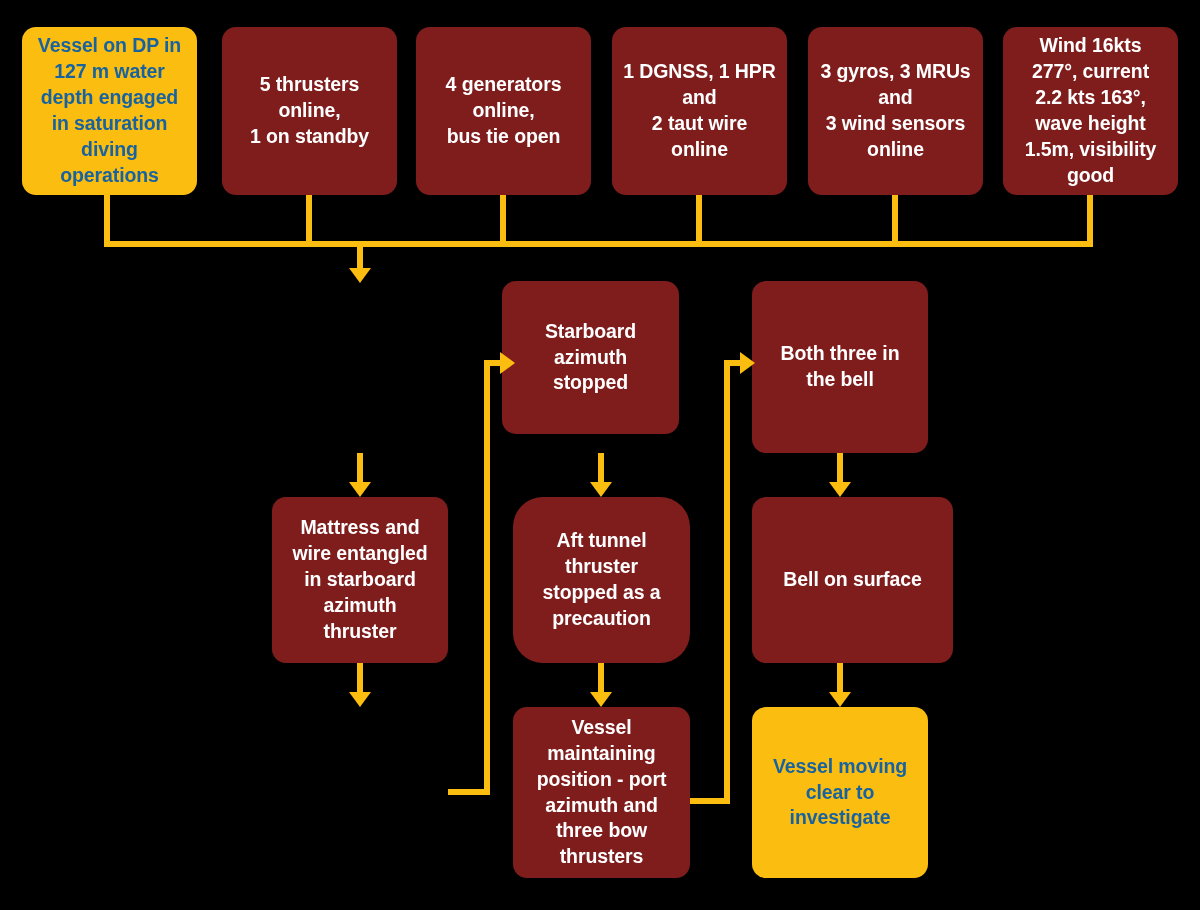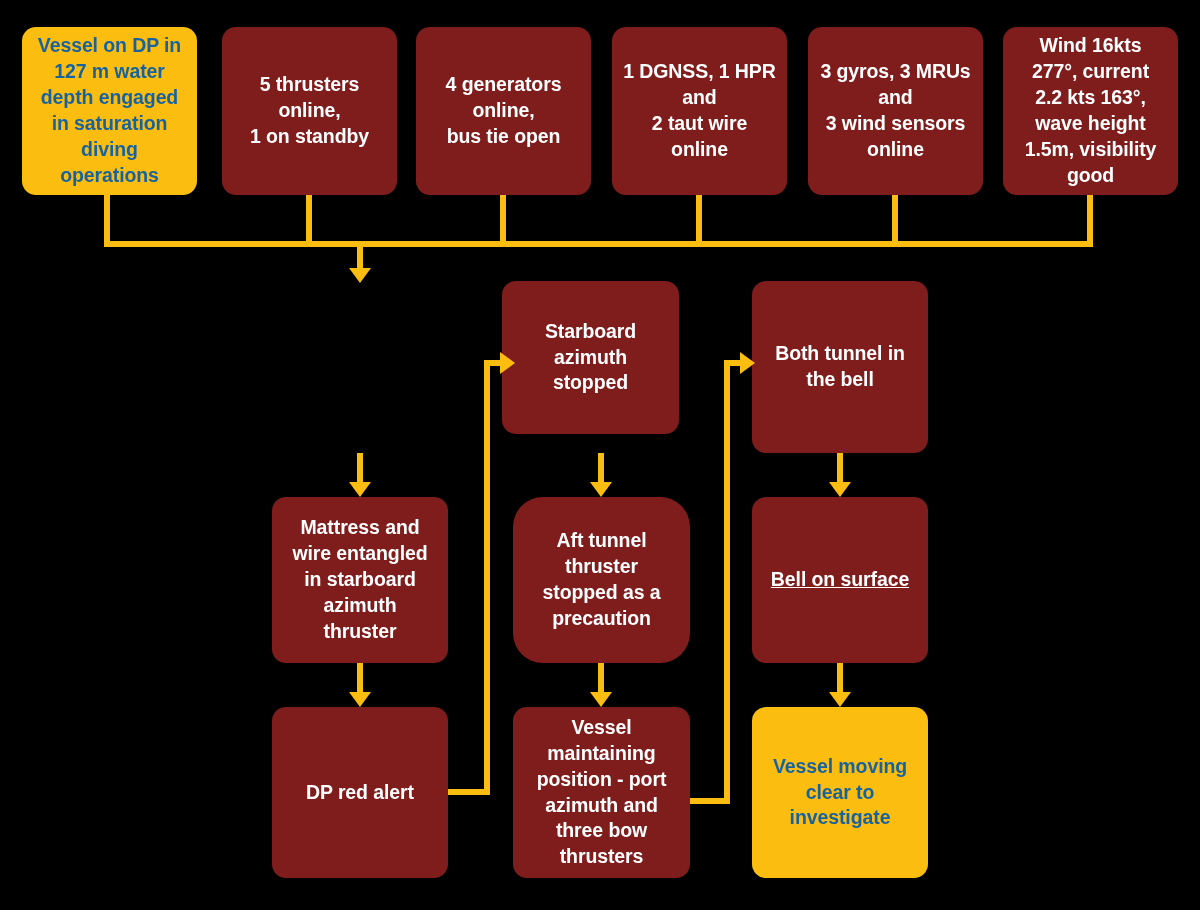--- a/index.html
+++ b/index.html
@@ -124,46 +124,43 @@
   </div>
 
 
   <div class="node blue fs-body" style="left:502px; top:281px; width:177px; height:153px;">
     <span>Starboard
 azimuth
 stopped</span>
   </div>
 
   <div class="node blue fs-body" style="left:752px; top:281px; width:176px; height:172px;">
-    <span>Both tunnel in
+    <span>Both three in
 the bell</span>
   </div>
 
   <div class="node blue fs-body" style="left:272px; top:497px; width:176px; height:166px;">
     <span>Mattress and
 wire entangled
 in starboard
 azimuth
 thruster</span>
   </div>
 
   <div class="node blue fs-body" style="left:513px; top:497px; width:177px; height:166px;border-radius:30px;">
     <span>Aft tunnel
 thruster
 stopped as a
 precaution</span>
   </div>
 
-  <div class="node blue fs-body" style="left:752px; top:497px; width:176px; height:166px;text-decoration:underline;">
+  <div class="node blue fs-body" style="left:752px; top:497px; width:201px; height:166px;">
     <span>Bell on surface</span>
   </div>
 
-  <div class="node blue fs-body" style="left:272px; top:707px; width:176px; height:171px;">
-    <span>DP red alert</span>
-  </div>
 
   <div class="node blue fs-body" style="left:513px; top:707px; width:177px; height:171px;">
     <span>Vessel
 maintaining
 position - port
 azimuth and
 three bow
 thrusters</span>
   </div>
 

